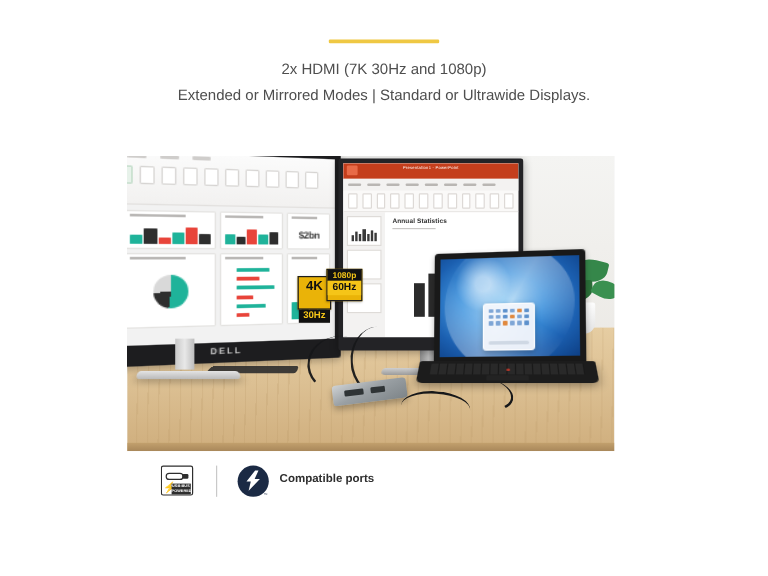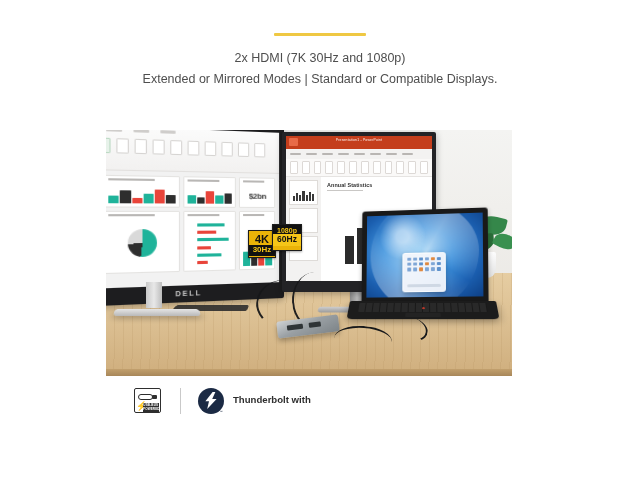--- a/index.html
+++ b/index.html
@@ -107,21 +107,21 @@
   .slide-bars{position:absolute;left:22%;right:8%;bottom:16%;top:40%;display:flex;align-items:flex-end;gap:3px;}
   .slide-bars i{flex:1;background:#2b2b2b;}
 
   
   .badge{position:absolute;background:#eab308;border:1.3px solid #1c1c1c;
          box-shadow:0 1px 2px rgba(0,0,0,.35);text-align:center;}
   .badge .b1{color:#111;font-weight:800;line-height:1;}
   .badge .b2{background:#111;color:#f5c518;font-weight:800;line-height:1;}
   #badge-4k{left:142px;top:100px;width:26px;height:26px;}
   #badge-4k .b1{font-size:11px;padding-top:3px;}
-  #badge-4k .b2{font-size:8px;padding:1px 0 2px;}
+  #badge-4k .b2{font-size:8px;padding:1px 0 2px;margin-top:13px;}
   #badge-1080{left:166px;top:94px;width:28px;height:25px;}
   #badge-1080 .b1{font-size:7px;padding-top:2px;background:#111;color:#f5c518;}
   #badge-1080 .b2{font-size:8.5px;background:#f5c518;color:#111;padding:1px 0 2px;}
 
   
   .laptop{position:absolute;left:244px;top:78px;width:146px;height:130px;}
   .lid{position:absolute;left:10px;top:0;width:128px;height:96px;background:#191919;
        border-radius:3px 3px 0 0;box-shadow:0 2px 5px rgba(0,0,0,.3);
        transform:perspective(460px) rotateX(4deg) rotateY(-7deg);transform-origin:bottom center;}
   .lscreen{position:absolute;left:5px;top:5px;right:5px;bottom:7px;overflow:hidden;
@@ -212,21 +212,21 @@
   .tb-tm{position:absolute;right:1px;bottom:0px;color:#1b2a44;font-size:3.4px;}
 </style>
 </head>
 <body>
 
 <div class="page">
 
   <div class="header">
     <div class="title-underline"></div>
     <div class="sub1">2x HDMI (7K 30Hz and 1080p)</div>
-    <div class="sub2">Extended or Mirrored Modes | Standard or Compatible Displays.</div>
+    <div class="sub2">Extended or Mirrored Modes | Standard or Ultrawide Displays.</div>
   </div>
 
   <div class="photo">
     <div class="wall"></div>
     <div class="desk">
         <div class="desk-edge"></div>
       </div>
 
     <div class="book"></div>
     <div class="plant-pot"></div>
@@ -520,19 +520,19 @@
     <div class="divider"></div>
 
     <div class="feat">
       <div class="tb-icon">
         <svg width="18" height="19" viewBox="0 0 18 19" aria-hidden="true">
           <path d="M10.6 1 3.4 10.2h3.6L5.2 18l9.4-9.9h-4.4L13.4 1z" fill="#ffffff"></path>
         </svg>
         <span class="tb-tm">™</span>
       </div>
       <div class="feat-text">
-        <div class="feat-t1">Thunderbolt with</div>
+        <div class="feat-t1">Compatible ports</div>
       </div>
     </div>
 
   </div>
 
 </div>
 
 </body></html>

